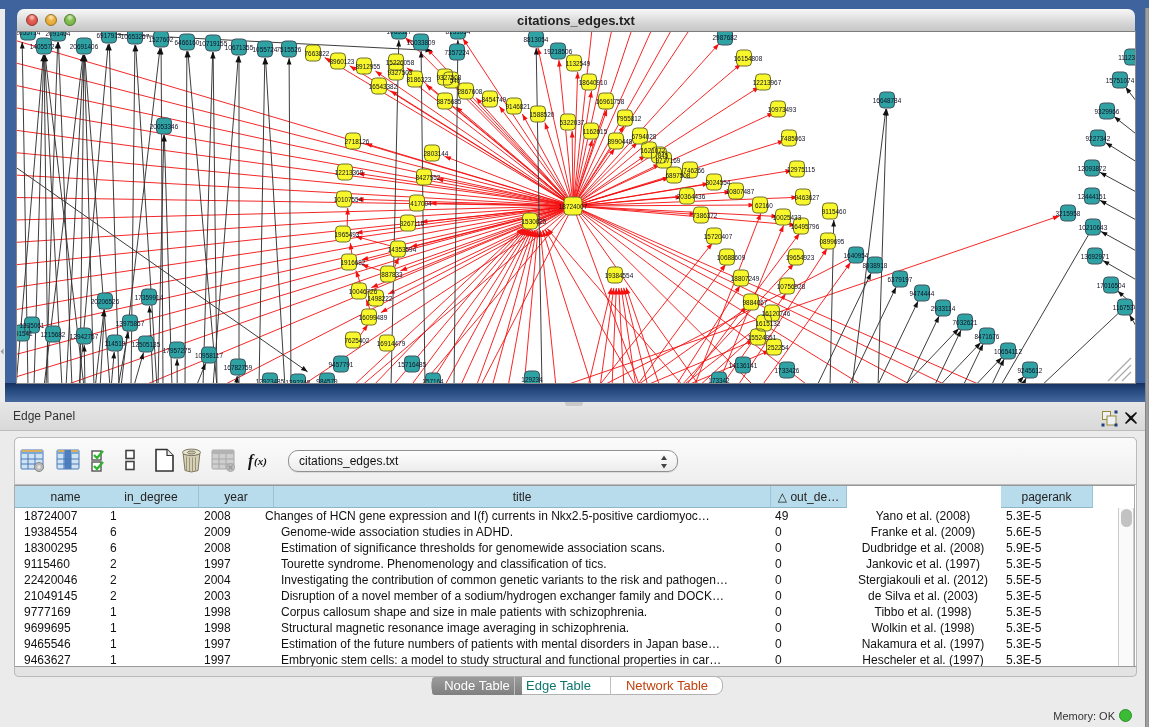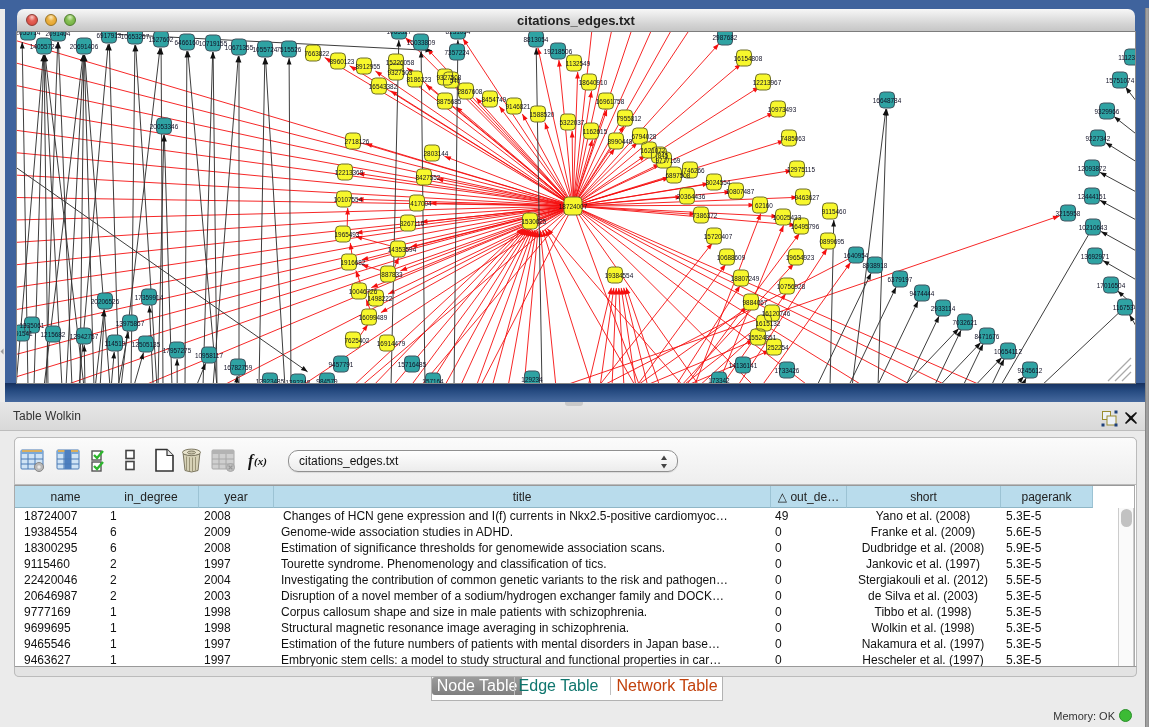--- a/index.html
+++ b/index.html
@@ -15,21 +15,21 @@
 #container{position:absolute;left:14px;top:437px;width:1123px;height:240px;background:#fff;border:1px solid #bbb;border-radius:5px}
 #toolbar{position:absolute;left:14px;top:437px;width:1123px;height:48px;background:linear-gradient(#fbfbfb,#eee);border:1px solid #bbb;border-radius:5px 5px 0 0}
 #thead{position:absolute;left:14px;top:485px;height:23px;width:1121px;background:#fff;border-top:1px solid #999;border-left:1px solid #aaa;border-right:1px solid #aaa}
 .hc{position:absolute;top:0;height:22px;line-height:22px;text-align:center;font-size:12px;color:#222;background:#b9dcec;border-right:1px solid #9cc3d4;border-bottom:1px solid #8fb6c6}
 #tbody{position:absolute;left:14px;top:508px;width:1121px;height:158px;background:#fff;overflow:hidden;border-left:1px solid #aaa;border-right:1px solid #aaa}
 .tr{position:absolute;left:0;width:1118px;height:16px}
 .tr span{position:absolute;top:0;font-size:12px;line-height:16px;color:#111;white-space:nowrap}
 .tr span.ctr{text-align:center}
 #sbar{position:absolute;left:1118px;top:508px;width:16px;height:158px;background:#fafafa;border-left:1px solid #ccc;border-right:1px solid #ccc}
 #thumb{position:absolute;left:2px;top:1px;width:11px;height:18px;border-radius:6px;background:#c2c2c2}
-#tabs{position:absolute;left:431px;top:676px;width:292px;height:25px;border:1px solid #b2b2b2;border-radius:0;background:#fff;font-size:16px}
+#tabs{position:absolute;left:431px;top:676px;width:292px;height:19px;border:1px solid #b2b2b2;border-radius:8px;background:#fff;font-size:13px}
 #tabs .seg{position:absolute;top:0;height:18px;line-height:17px;text-align:center}
 #mem{position:absolute;right:34px;top:710px;font-size:11px;color:#333}
 #memdot{position:absolute;right:17px;top:709px;width:13px;height:13px;border-radius:50%;background:#3cbb35;border:1px solid #2a8f2a}
 </style></head><body>
 <div id="desk"></div>
 <div id="lstrip"></div>
 <svg style="position:absolute;left:0px;top:348px" width="4" height="7" viewBox="0 0 4 7">
     <path d="M3.5 0.5 L0.5 3.5 L3.5 6.5 Z" fill="#9a9a9a"></path>
   </svg>
 <div id="botbar"></div>
@@ -182,21 +182,21 @@
   </svg>
 <div id="tbar">
     <div class="tl" style="left:9px;background:radial-gradient(circle at 50% 22%,#f7c9c4 0,rgba(247,201,196,0) 40%),radial-gradient(circle at 50% 45%,#ea6e64,#d94d42 75%,#bb4036);border:1px solid #903c36"></div>
     <div class="tl" style="left:28px;background:radial-gradient(circle at 50% 22%,#fbe9bb 0,rgba(251,233,187,0) 40%),radial-gradient(circle at 50% 45%,#f0bb55,#e5a52e 75%,#c98d22);border:1px solid #9a7426"></div>
     <div class="tl" style="left:47px;background:radial-gradient(circle at 50% 22%,#d8eebd 0,rgba(216,238,189,0) 40%),radial-gradient(circle at 50% 45%,#94c963,#74b243 75%,#5d9a34);border:1px solid #527f31"></div>
     <div class="ttl">citations_edges.txt</div>
 </div>
 <div id="tpanel"></div>
 <div id="tphead">
     <div style="position:absolute;left:565px;top:0px;width:18px;height:4px;background:#c9c9c9;border-radius:0 0 3px 3px"></div>
-    <span style="position:absolute;left:13px;top:7px;font-size:12px;color:#333">Table Wolkin</span>
+    <span style="position:absolute;left:13px;top:7px;font-size:12px;color:#333">Edge Panel</span>
   </div>
 <svg style="position:absolute;left:1101px;top:410px" width="17" height="17" viewBox="0 0 17 17">
     <rect x="1.5" y="1.5" width="8" height="8" fill="#eef2f8" stroke="#9a8c30"></rect>
     <rect x="6" y="6" width="9" height="9" fill="#eef2f8" stroke="#9a8c30"></rect>
     <rect x="13.5" y="0.5" width="3" height="3" fill="#1c3f7a"></rect>
     <rect x="0.5" y="13.5" width="3" height="3" fill="#1c3f7a"></rect>
     <rect x="13.5" y="13.5" width="3" height="3" fill="#1c3f7a"></rect>
   </svg>
 <svg style="position:absolute;left:1124px;top:411px" width="14" height="14" viewBox="0 0 14 14">
     <path d="M2 1 L7 5.2 L12 1 L13 2 L8.6 7 L13 12 L12 13 L7 8.8 L2 13 L1 12 L5.4 7 L1 2 Z" fill="#111"></path>
@@ -264,29 +264,28 @@
  <svg style="position:absolute;right:9px;top:4px" width="8" height="14" viewBox="0 0 8 14">
       <path d="M4 0.5 L7 5 H1 Z M4 13.5 L1 9 H7 Z" fill="#444"></path>
     </svg>
 </div>
 <div id="thead">
  <div class="hc" style="left:0;width:102px">name</div>
  <div class="hc" style="left:89px;width:95px">in_degree</div>
  <div class="hc" style="left:184px;width:75px">year</div>
  <div class="hc" style="left:259px;width:497px">title</div>
  <div class="hc" style="left:756px;width:76px">△ out_de…</div>
- <div class="hc" style="left:832px;width:154px">short</div>
  <div class="hc" style="left:986px;width:92px">pagerank</div>
 </div>
 <div id="tbody">
     <div class="tr" style="top:0px">
       <span style="left:9px">18724007</span>
       <span style="left:95px">1</span>
       <span style="left:189px">2008</span>
-      <span style="left:268px">Changes of HCN gene expression and I(f) currents in Nkx2.5-positive cardiomyoc…</span>
+      <span style="left:250px">Changes of HCN gene expression and I(f) currents in Nkx2.5-positive cardiomyoc…</span>
       <span style="left:760px">49</span>
       <span class="ctr" style="left:831px;width:154px">Yano et al. (2008)</span>
       <span style="left:991px">5.3E-5</span>
     </div>
     <div class="tr" style="top:16px">
       <span style="left:9px">19384554</span>
       <span style="left:95px">6</span>
       <span style="left:189px">2009</span>
       <span style="left:266px">Genome-wide association studies in ADHD.</span>
       <span style="left:760px">0</span>
@@ -314,21 +313,21 @@
     <div class="tr" style="top:64px">
       <span style="left:9px">22420046</span>
       <span style="left:95px">2</span>
       <span style="left:189px">2004</span>
       <span style="left:266px">Investigating the contribution of common genetic variants to the risk and pathogen…</span>
       <span style="left:760px">0</span>
       <span class="ctr" style="left:831px;width:154px">Stergiakouli et al. (2012)</span>
       <span style="left:991px">5.5E-5</span>
     </div>
     <div class="tr" style="top:80px">
-      <span style="left:9px">20646987</span>
+      <span style="left:9px">21049145</span>
       <span style="left:95px">2</span>
       <span style="left:189px">2003</span>
       <span style="left:266px">Disruption of a novel member of a sodium/hydrogen exchanger family and DOCK…</span>
       <span style="left:760px">0</span>
       <span class="ctr" style="left:831px;width:154px">de Silva et al. (2003)</span>
       <span style="left:991px">5.3E-5</span>
     </div>
     <div class="tr" style="top:96px">
       <span style="left:9px">9777169</span>
       <span style="left:95px">1</span>

